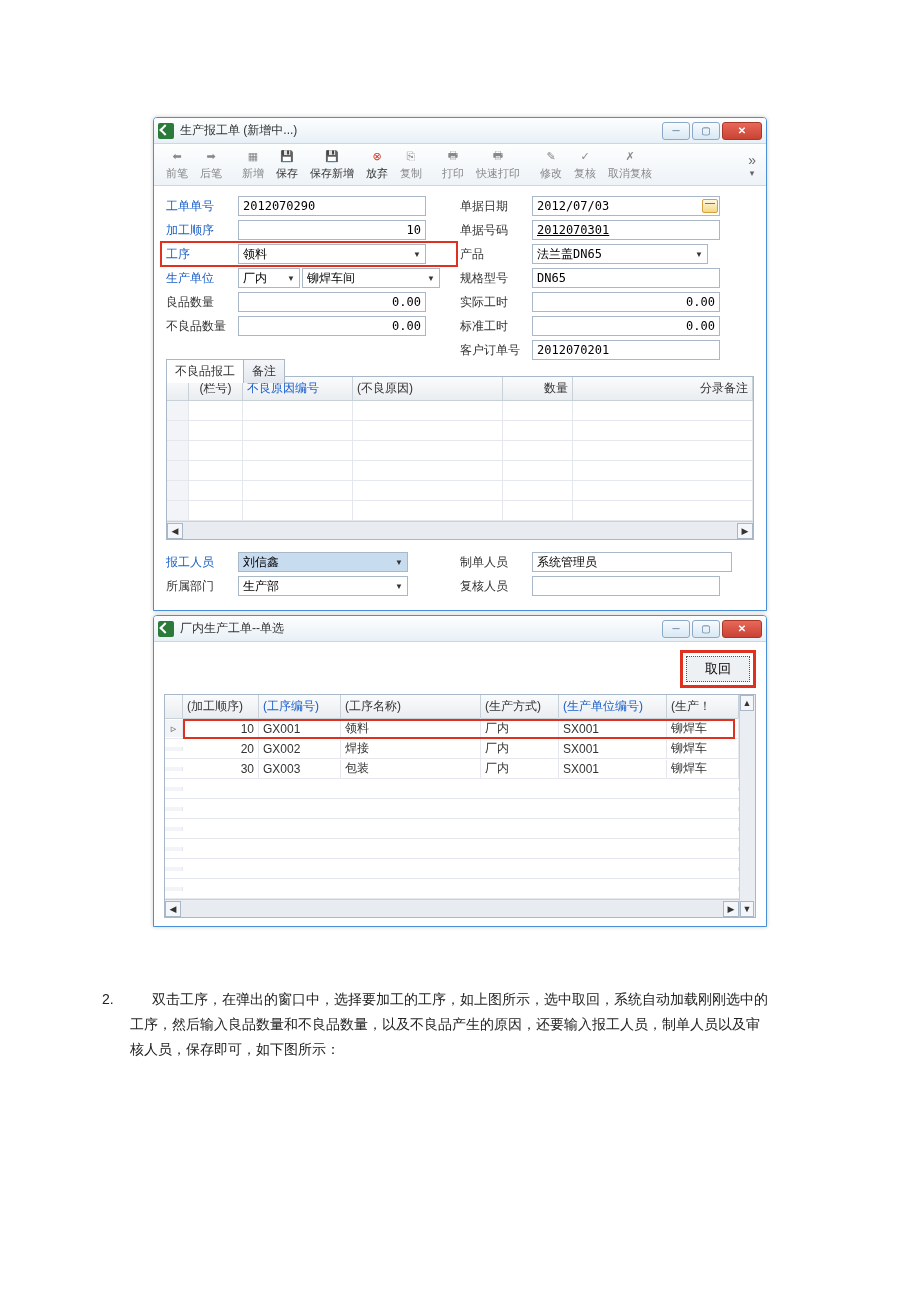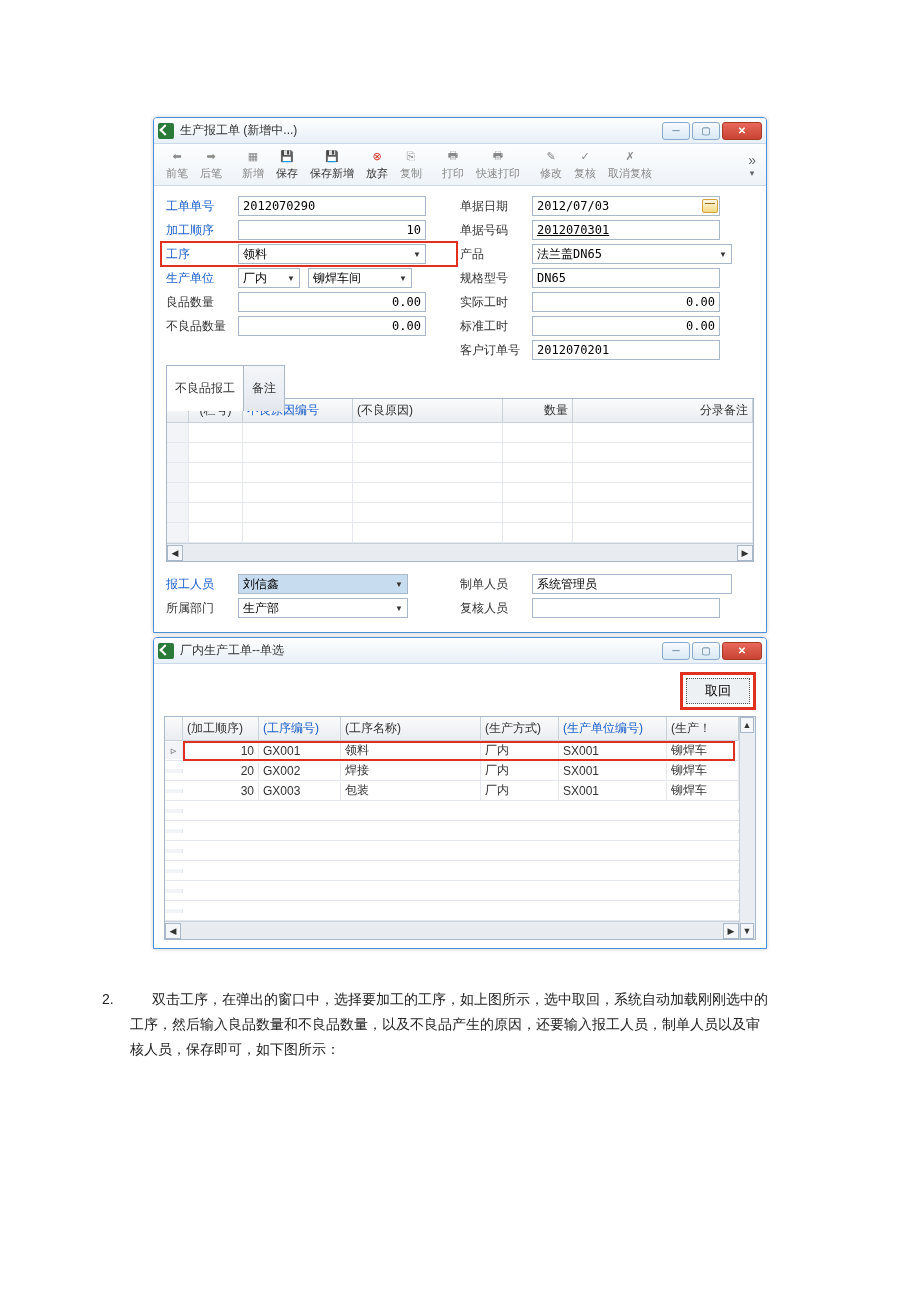--- a/index.html
+++ b/index.html
@@ -22,21 +22,21 @@
 .form-row{display:flex;margin-bottom:4px;align-items:center}
 .form-col{flex:1;display:flex;align-items:center;position:relative}
 .lbl{width:72px;color:#333;font-size:12px}
 .lbl.blue{color:#1a5fc8}
 .inp{height:20px;border:1px solid #a8b8c8;background:#fff;padding:0 4px;font-size:12px;font-family:"SimSun",monospace}
 .inp.right{text-align:right}
 .dd{position:relative}
 .dd-arrow{position:absolute;right:2px;top:2px;width:14px;height:16px;display:flex;align-items:center;justify-content:center;font-size:8px;color:#333}
 .red-frame{position:absolute;border:2px solid #e03020;pointer-events:none;z-index:5}
 .tabs{margin-top:8px;display:flex;border-bottom:1px solid #a8b8c8}
-.tab{padding:14px 8px;border:1px solid #a8b8c8;border-bottom:none;background:#fff;margin-right:-1px;font-size:12px;cursor:pointer;position:relative;top:13px}
+.tab{padding:3px 8px;border:1px solid #a8b8c8;border-bottom:none;background:#fff;margin-right:-1px;font-size:12px;cursor:pointer;position:relative;top:7px}
 .tab.active{background:#fff;z-index:2}
 .tab:not(.active){background:linear-gradient(#f4f6f9,#e4e8ee)}
 .grid{border:1px solid #a8b8c8;border-top:none;font-family:"SimSun",monospace}
 .grid-head{display:flex;background:linear-gradient(#fafbfc,#eaedf1);border-bottom:1px solid #c8d0d8}
 .gh{border-right:1px solid #c8d0d8;padding:3px 4px;text-align:center;font-size:12px}
 .gh.blue{color:#1a5fc8}
 .grid-body{background:#fff}
 .grid-row{display:flex;border-bottom:1px solid #e4e8ee;height:20px}
 .gc{border-right:1px solid #e4e8ee;padding:2px 4px;font-size:12px;overflow:hidden;white-space:nowrap}
 .grid-scroll{display:flex;background:#eaedf1;height:18px;align-items:center;border-top:1px solid #c8d0d8}
@@ -161,35 +161,35 @@
       <div class="red-frame" style="left:-6px;top:-3px;width:298px;height:26px"></div>
       <div class="form-col">
         <span class="lbl blue">工序</span>
         <div class="dd" style="width:188px">
           <input class="inp" style="width: 100%;" value="领料">
           <div class="dd-arrow">▼</div>
         </div>
       </div>
       <div class="form-col">
         <span class="lbl">产品</span>
-        <div class="dd" style="width:200px">
+        <div class="dd" style="width:176px">
           <input class="inp" style="width: 100%;" value="法兰盖DN65">
           <div class="dd-arrow">▼</div>
         </div>
       </div>
     </div>
 
     <div class="form-row">
       <div class="form-col">
         <span class="lbl blue">生产单位</span>
         <div class="dd" style="width:62px">
           <input class="inp" style="width: 100%;" value="厂内">
           <div class="dd-arrow">▼</div>
         </div>
-        <div class="dd" style="width:104px;margin-left:8px">
+        <div class="dd" style="width:138px;margin-left:2px">
           <input class="inp" style="width: 100%;" value="铆焊车间">
           <div class="dd-arrow">▼</div>
         </div>
       </div>
       <div class="form-col">
         <span class="lbl">规格型号</span>
         <input class="inp" style="width: 188px;" value="DN65">
       </div>
     </div>
 

